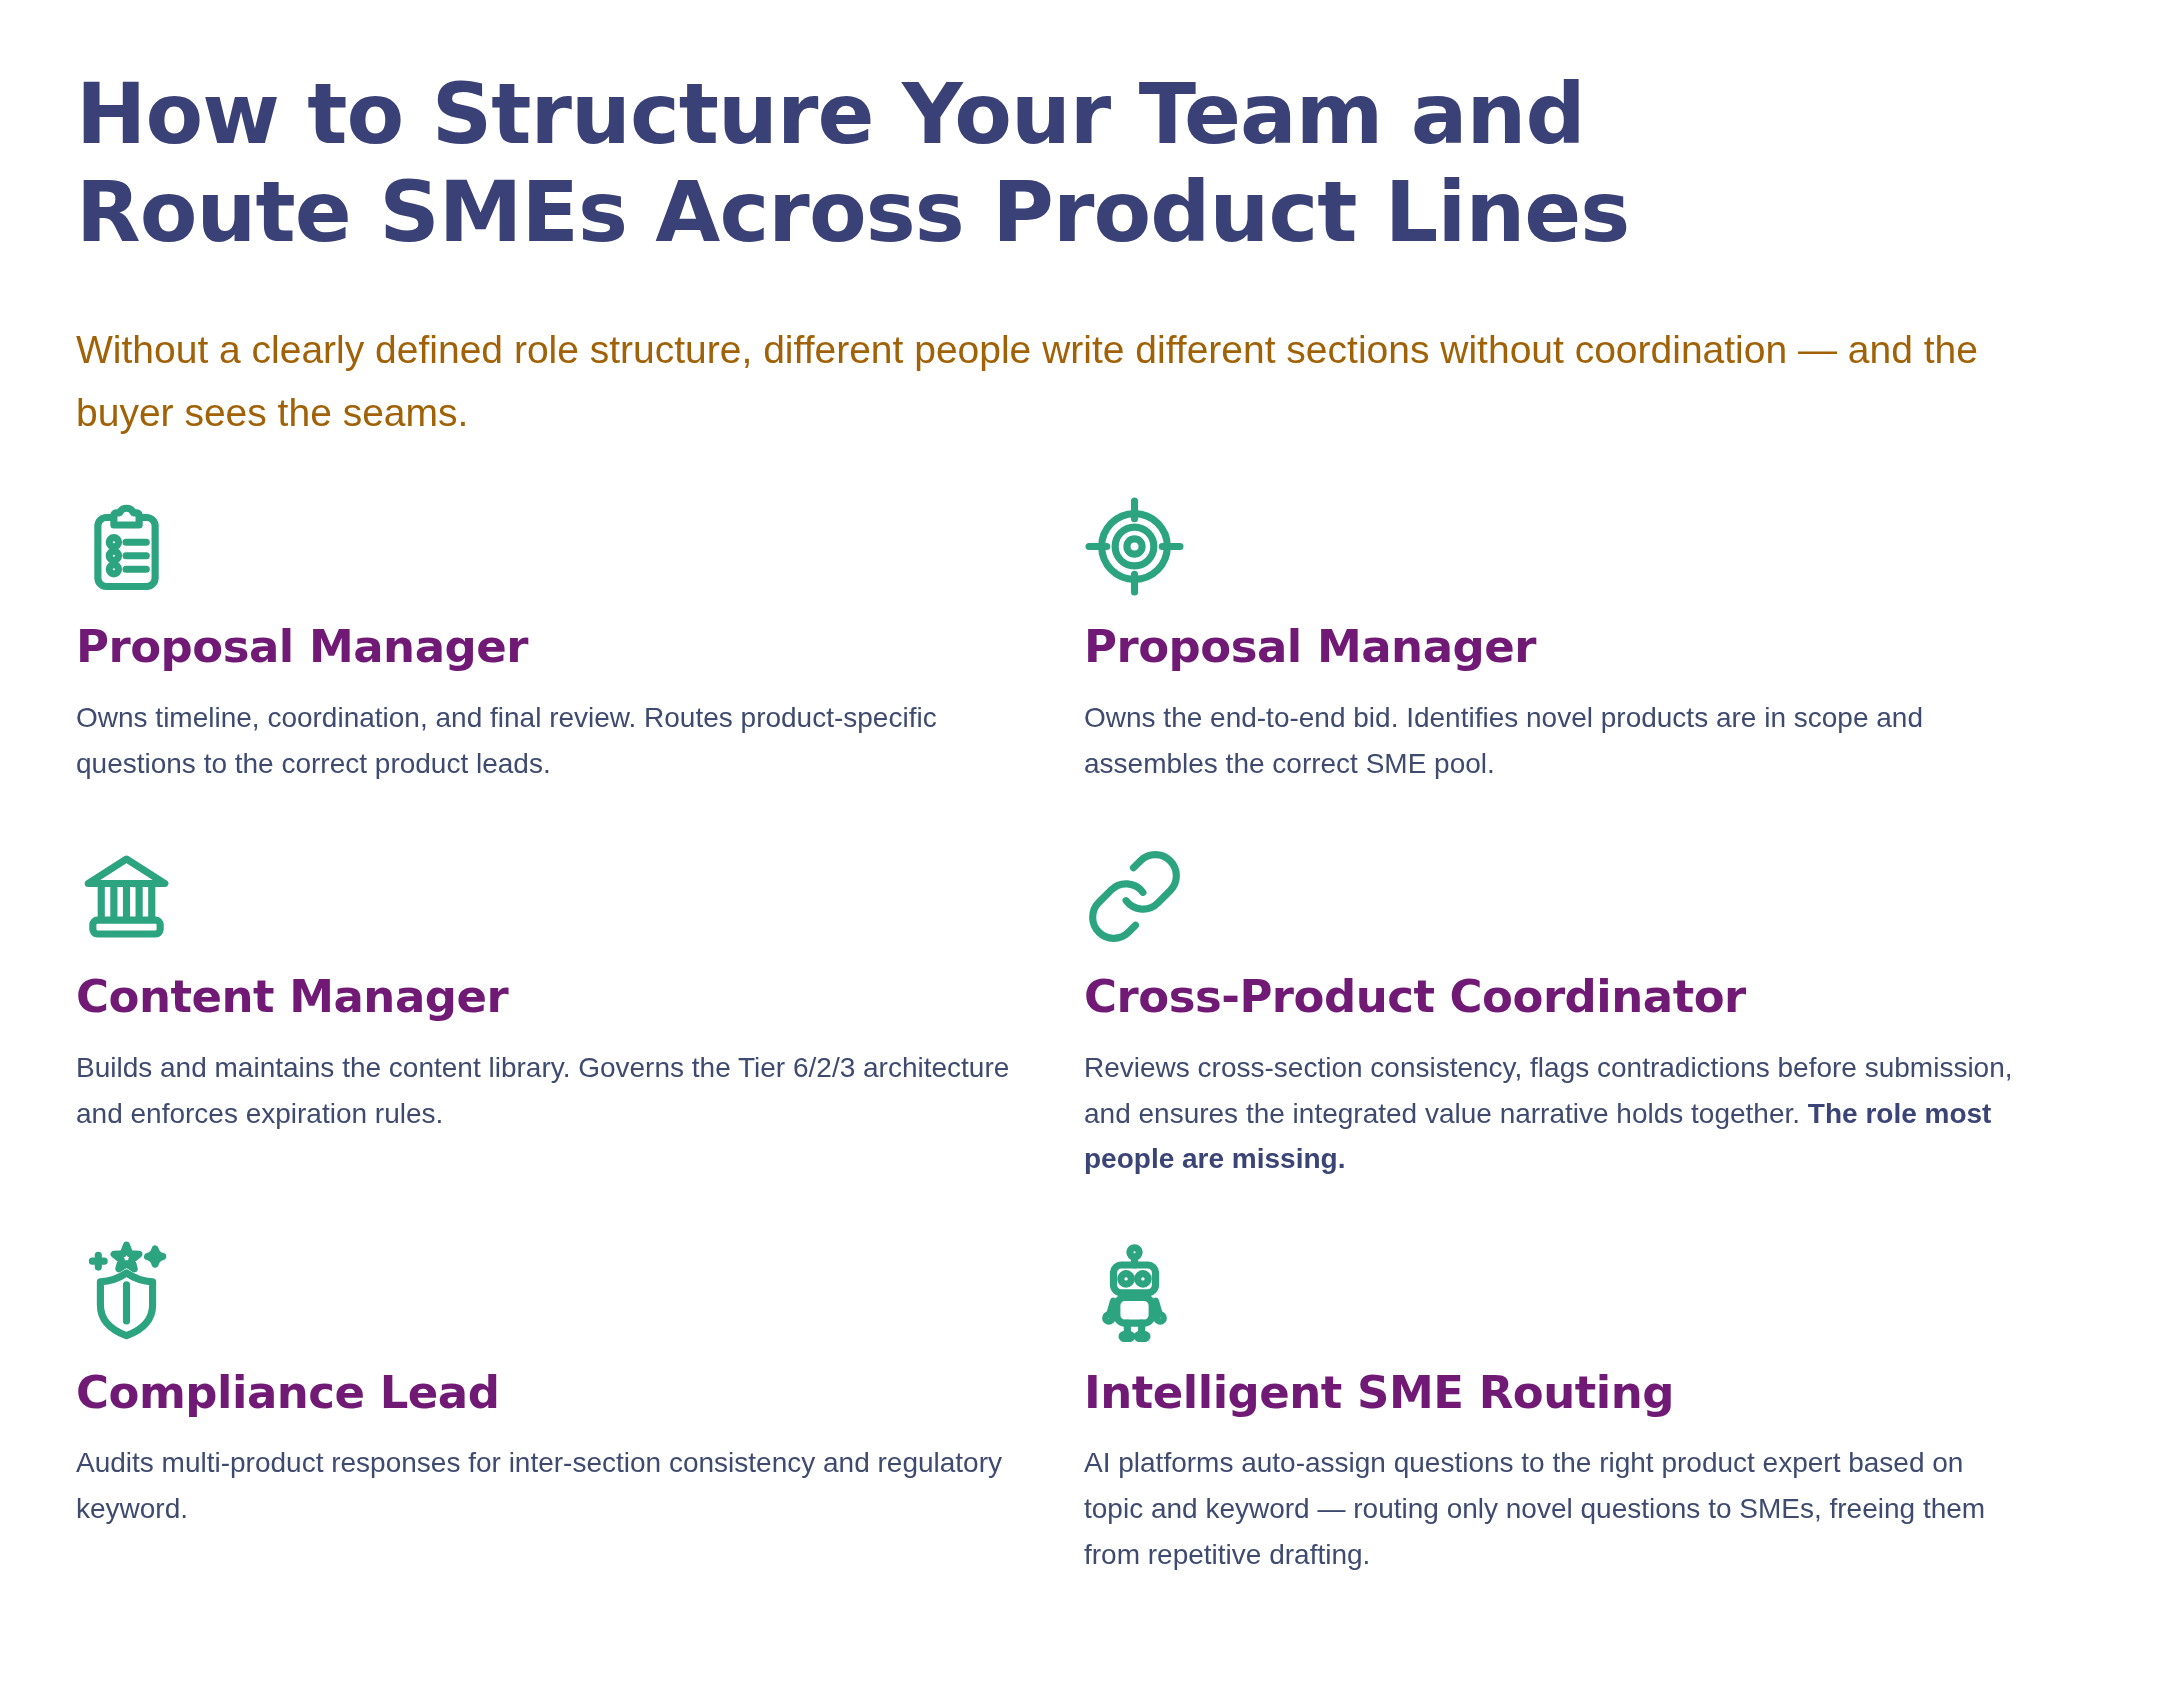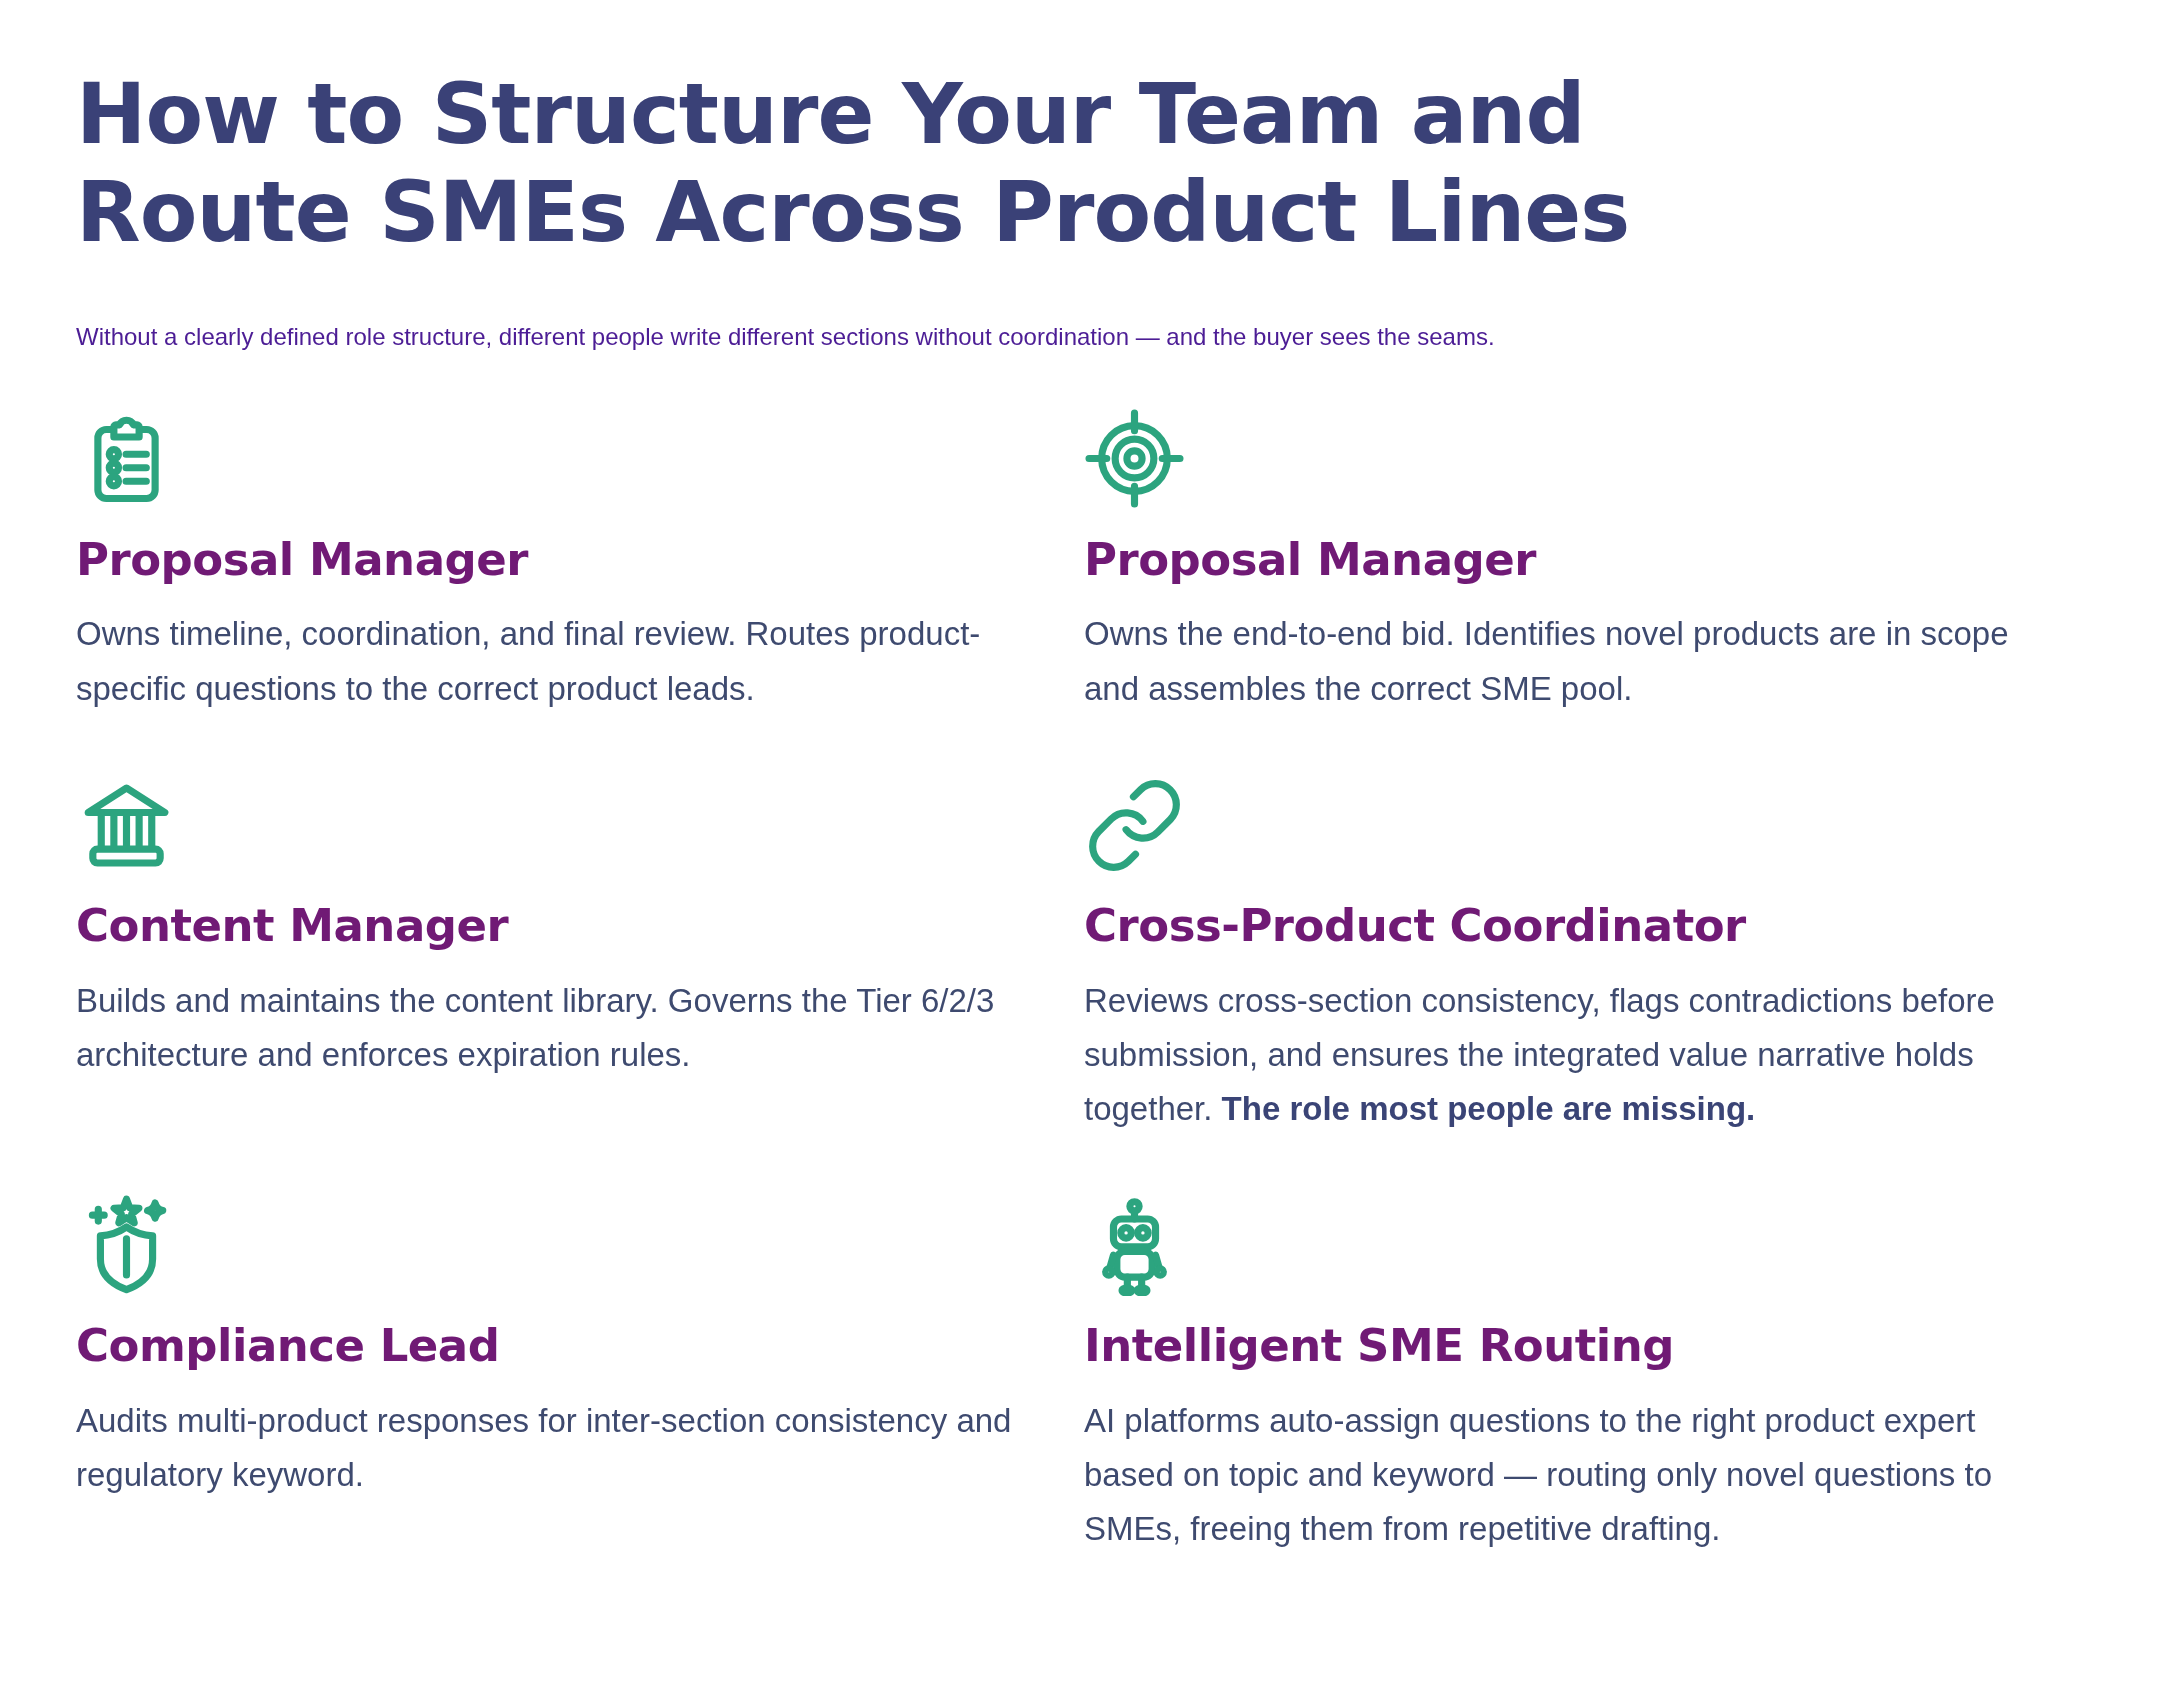--- a/index.html
+++ b/index.html
@@ -18,23 +18,23 @@
     font-family: "DejaVu Sans", "Liberation Sans", sans-serif;
     font-weight: 800;
     font-size: 84px;
     line-height: 1.17;
     letter-spacing: -0.9px;
     color: #3a4177;
   }
   .page-title span { display: block; }
   .intro {
     margin-top: 56px;
-    font-size: 24px;
+    font-size: 39px;
     line-height: 1.62;
-    color: #4c1d95;
+    color: #a16207;
     max-width: 1935px;
   }
   .roles-grid {
     margin-top: 52px;
     display: grid;
     grid-template-columns: 1fr 1fr;
     column-gap: 47px;
     row-gap: 59px;
   }
   .role-card { }
@@ -55,21 +55,21 @@
   }
   .role-title {
     font-family: "DejaVu Sans", "Liberation Sans", sans-serif;
     font-weight: 800;
     font-size: 45px;
     letter-spacing: -0.5px;
     color: #701a75;
     margin-bottom: 21.6px;
   }
   .role-desc {
-    font-size: 33px;
+    font-size: 28px;
     line-height: 1.64;
     color: #3e4a6f;
     max-width: 945px;
   }
   .role-desc strong {
     font-weight: 700;
     color: #3a4476;
   }
 </style>
 </head>

